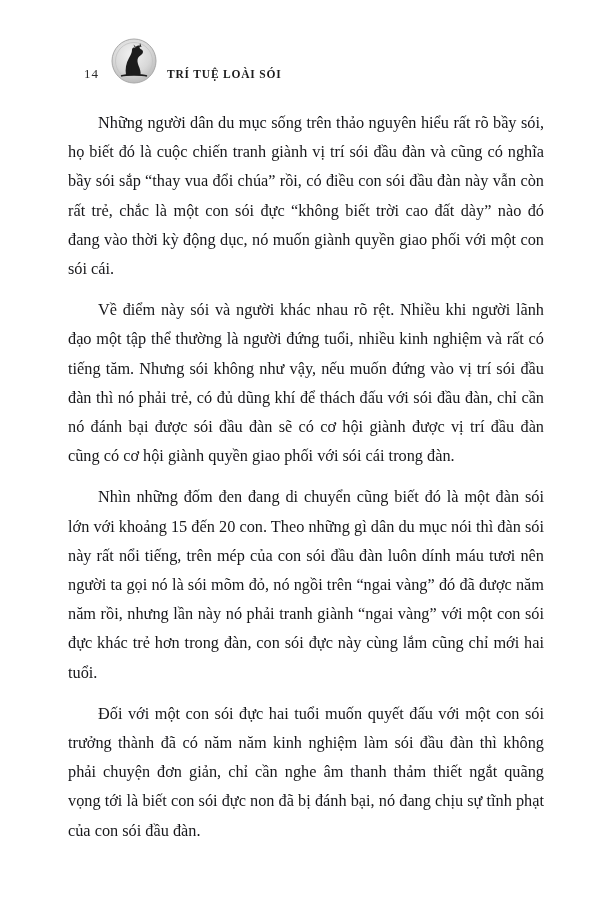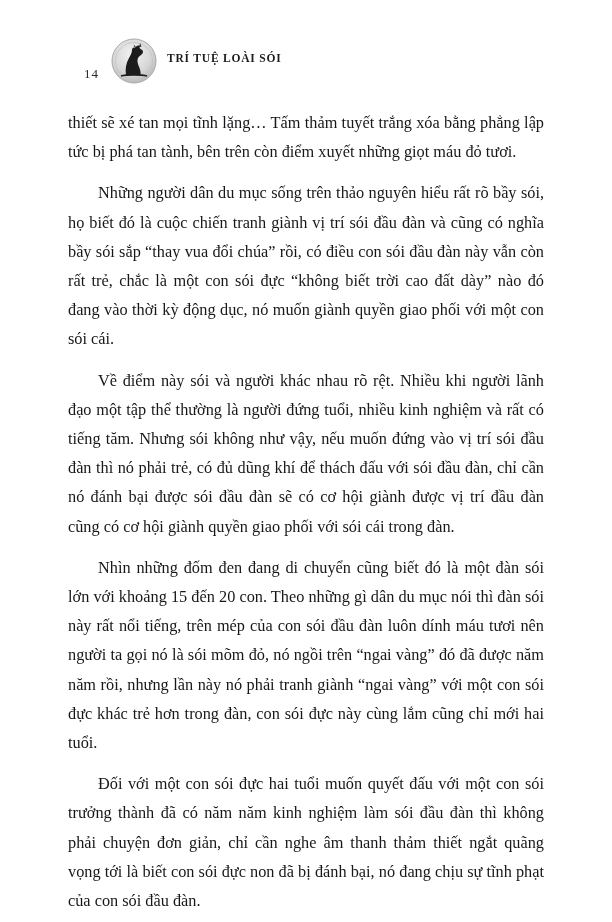--- a/index.html
+++ b/index.html
@@ -48,21 +48,21 @@
     margin-right: 8px;
     margin-bottom: 0px;
   }
   .logo-wrap svg { display: block; }
   .book-title {
     font-family: "Liberation Serif", serif;
     font-size: 11.5px;
     font-weight: bold;
     letter-spacing: 0.8px;
     color: #1c1c1c;
-    margin-bottom: 24px;
+    margin-bottom: 8px;
     white-space: nowrap;
   }
 
   
   .body-text {
     position: absolute;
     left: 68px;
     top: 108px;
     width: 476px;
   }
@@ -108,20 +108,19 @@
 
           <path d="M12 40 C17 38.5 33 38.5 38 40" stroke="#1c1c1c" stroke-width="1.6" fill="none"></path>
         </svg>
       </span>
 
       <span class="book-title">TRÍ TUỆ LOÀI SÓI</span>
     </div>
   </div>
 
   <div class="body-text">
-    <p class="para">thiết sẽ xé tan mọi tĩnh lặng… Tấm thảm tuyết trắng xóa bằng phẳng lập tức bị phá tan tành, bên trên còn điểm xuyết những giọt máu đỏ tươi.</p>
     <p class="para indent">Những người dân du mục sống trên thảo nguyên hiểu rất rõ bầy sói, họ biết đó là cuộc chiến tranh giành vị trí sói đầu đàn và cũng có nghĩa bầy sói sắp “thay vua đổi chúa” rồi, có điều con sói đầu đàn này vẫn còn rất trẻ, chắc là một con sói đực “không biết trời cao đất dày” nào đó đang vào thời kỳ động dục, nó muốn giành quyền giao phối với một con sói cái.</p>
     <p class="para indent">Về điểm này sói và người khác nhau rõ rệt. Nhiều khi người lãnh đạo một tập thể thường là người đứng tuổi, nhiều kinh nghiệm và rất có tiếng tăm. Nhưng sói không như vậy, nếu muốn đứng vào vị trí sói đầu đàn thì nó phải trẻ, có đủ dũng khí để thách đấu với sói đầu đàn, chỉ cần nó đánh bại được sói đầu đàn sẽ có cơ hội giành được vị trí đầu đàn cũng có cơ hội giành quyền giao phối với sói cái trong đàn.</p>
     <p class="para indent">Nhìn những đốm đen đang di chuyển cũng biết đó là một đàn sói lớn với khoảng 15 đến 20 con. Theo những gì dân du mục nói thì đàn sói này rất nổi tiếng, trên mép của con sói đầu đàn luôn dính máu tươi nên người ta gọi nó là sói mõm đỏ, nó ngồi trên “ngai vàng” đó đã được năm năm rồi, nhưng lần này nó phải tranh giành “ngai vàng” với một con sói đực khác trẻ hơn trong đàn, con sói đực này cùng lắm cũng chỉ mới hai tuổi.</p>
     <p class="para indent">Đối với một con sói đực hai tuổi muốn quyết đấu với một con sói trưởng thành đã có năm năm kinh nghiệm làm sói đầu đàn thì không phải chuyện đơn giản, chỉ cần nghe âm thanh thảm thiết ngắt quãng vọng tới là biết con sói đực non đã bị đánh bại, nó đang chịu sự tĩnh phạt của con sói đầu đàn.</p>
   </div>
 
 </div>
 
 </body></html>

